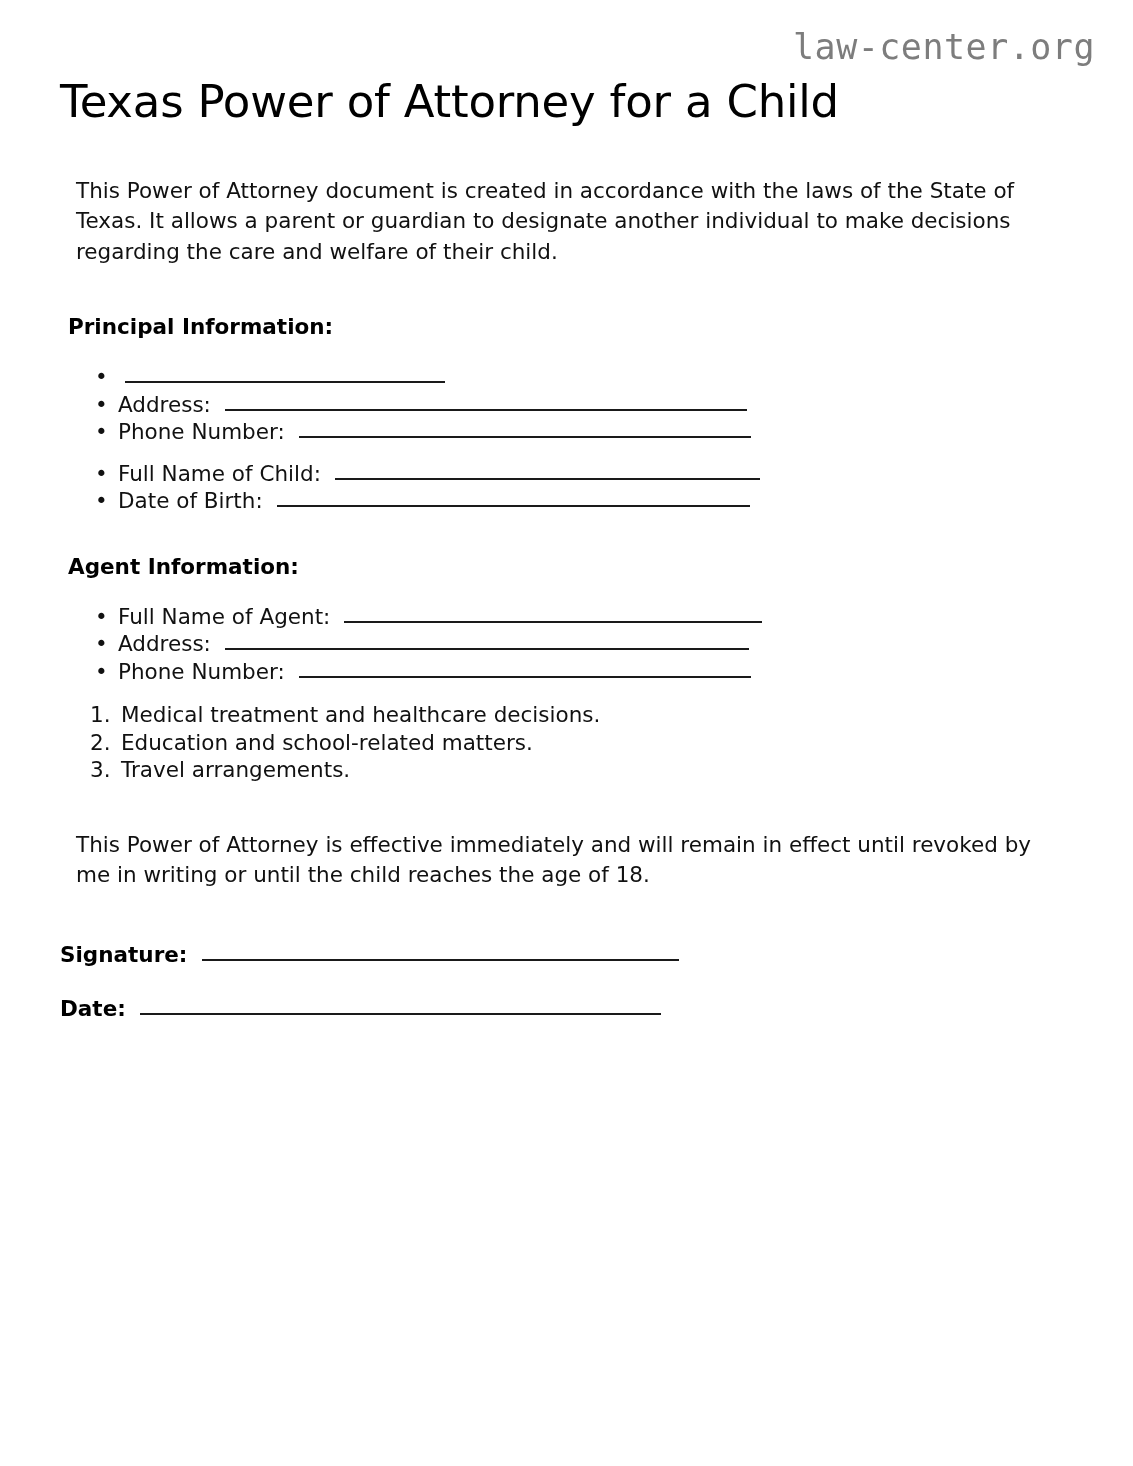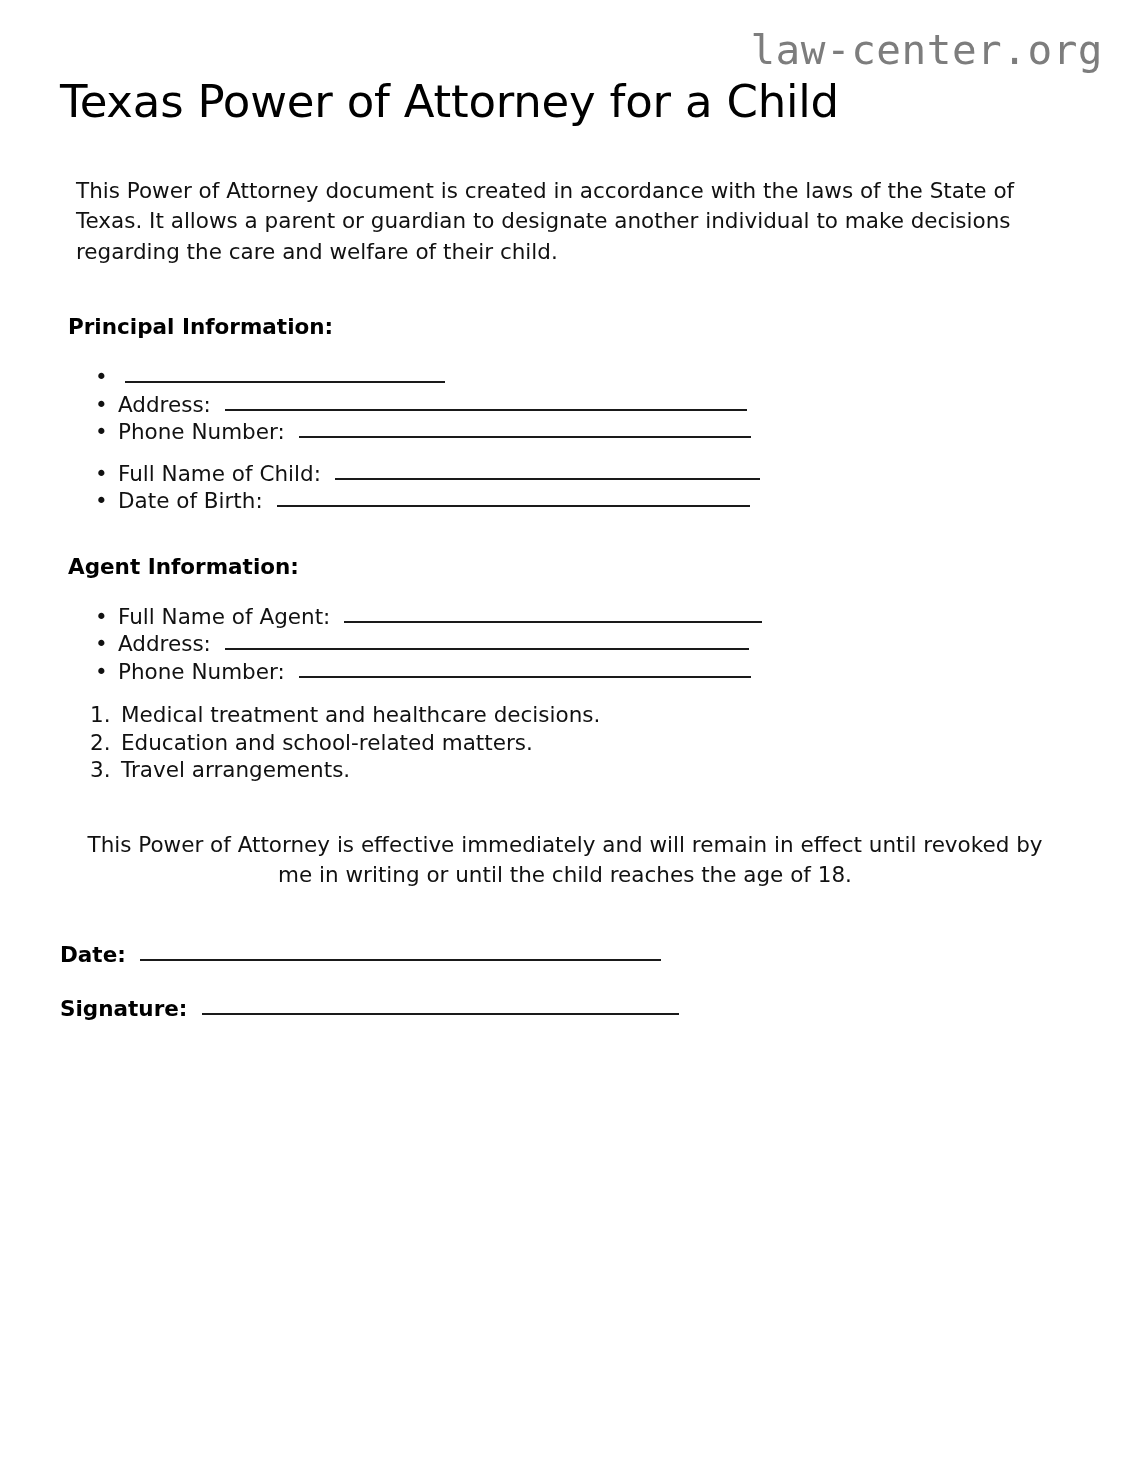--- a/index.html
+++ b/index.html
@@ -18,23 +18,23 @@
   .page {
     position: absolute;
     top: 0; left: 0;
     width: 1133px;
     height: 1466px;
     background: #ffffff;
   }
   .watermark {
     position: absolute;
     top: 30px;
-    right: 30px;
+    right: 38px;
     font-family: "DejaVu Sans Mono", monospace;
-    font-size: 41px;
+    font-size: 35px;
     font-weight: 400;
     color: #7d7d7d;
     letter-spacing: 0.5px;
     white-space: nowrap;
     line-height: 1;
   }
   .content {
     position: absolute;
     top: 0;
     left: 60px;
@@ -52,21 +52,20 @@
   p.para {
     margin: 16px;
     padding-top: 32px;
     font-size: 21.5px;
     line-height: 1.42;
     color: #111;
     max-width: 990px;
   }
   p.para.tight {
     padding-top: 30px;
-    text-align: center;
   }
   h2.section-heading {
     margin: 8px;
     padding-top: 30px;
     font-size: 21.5px;
     font-weight: bold;
     line-height: 1.3;
     color: #000;
   }
   ul.field-list {
@@ -208,23 +207,23 @@
       <li>
         <span class="num">3.</span>
         <span>Travel arrangements.</span>
       </li>
     </ol>
 
     <p class="para tight">This Power of Attorney is effective immediately and will remain in effect until revoked by me in writing or until the child reaches the age of 18.</p>
 
     <div class="sig-block">
       <div class="sig-row">
+        <span>Signature:</span>
+        <span class="blank" style="width: 477px;"></span>
+      </div>
+      <div class="sig-row">
         <span>Date:</span>
         <span class="blank" style="width: 521px;"></span>
       </div>
-      <div class="sig-row">
-        <span>Signature:</span>
-        <span class="blank" style="width: 477px;"></span>
-      </div>
     </div>
 
   </div>
 </div>
 
 </body></html>

